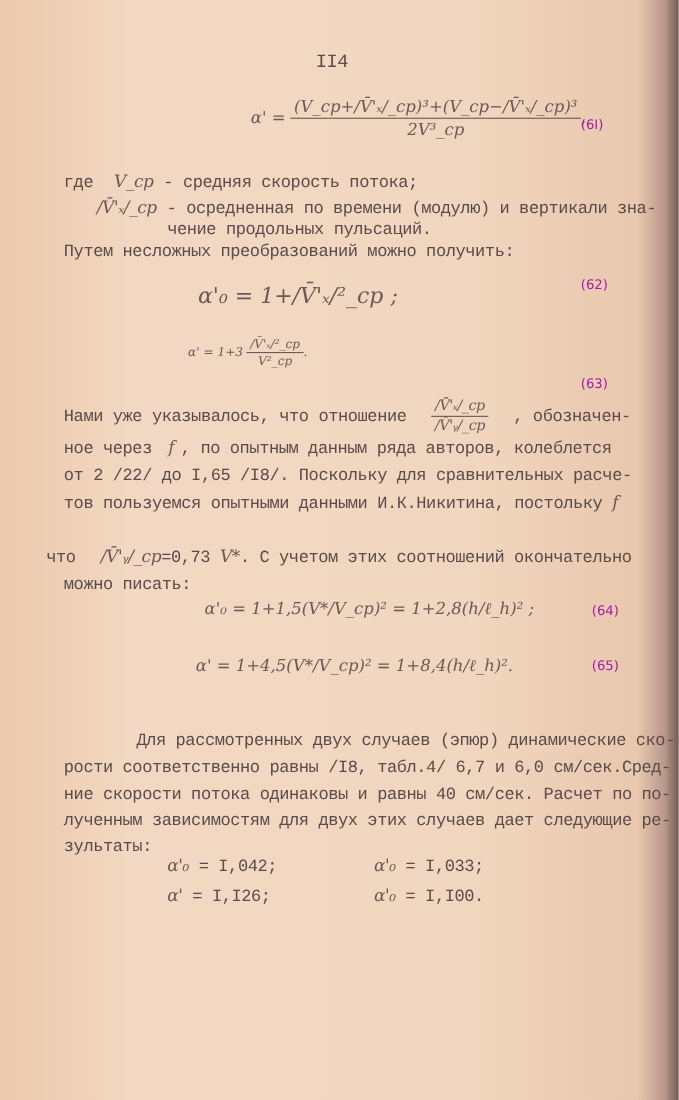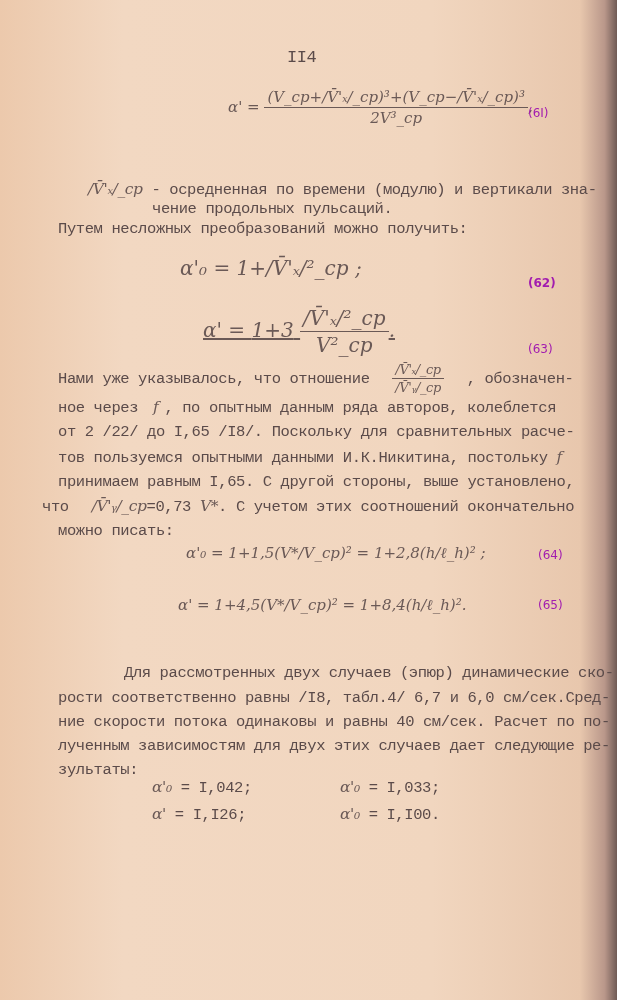--- a/index.html
+++ b/index.html
@@ -28,34 +28,39 @@
 
   <div class="abs hand" style="left:228px; top:88px; font-size:15px;">
     <span>α'</span> =
     <span class="frac">
       <span class="num">(V_ср+/V̄'ₓ/_ср)³+(V_ср−/V̄'ₓ/_ср)³</span>
       <span class="den">2V³_ср</span>
     </span><span>,</span>
   </div>
   <div class="abs eqno" style="left:528px; top:106px;">(6I)</div>
 
+  <div class="abs type" style="left:58px; top:156px;">
+    <span>где</span>
+    <span class="hand" style="margin-left:10px;">V_ср</span>
+    <span>- средняя скорость потока;</span>
+  </div>
   <div class="abs type" style="left:88px; top:180px;">
     <span class="hand">/V̄'ₓ/_ср</span>
     <span>- осредненная по времени (модулю) и вертикали зна-</span>
   </div>
   <div class="abs type" style="left:152px; top:200px;">чение продольных пульсаций.</div>
 
   <div class="abs type" style="left:58px; top:220px;">Путем несложных преобразований можно получить:</div>
 
   <div class="abs hand" style="left:180px; top:256px; font-size:20px;">
     <span>α'₀</span> = <span>1+/V̄'ₓ/²_ср</span> <span>;</span>
   </div>
-  <div class="abs eqno" style="left:528px; top:276px;font-weight:bold;">(62)</div>
+  <div class="abs eqno" style="left:528px; top:252px;">(62)</div>
 
-  <div class="abs hand" style="left:203px; top:306px; font-size:20px;text-decoration:underline;">
+  <div class="abs hand" style="left:171px; top:306px; font-size:11px;">
     <span>α'</span> = <span>1+3</span>
     <span class="frac">
       <span class="num">/V̄'ₓ/²_ср</span>
       <span class="den">V²_ср</span>
     </span><span>.</span>
   </div>
   <div class="abs eqno" style="left:528px; top:318px;margin-top:24px;">(63)</div>
 
   <div class="abs type" style="left:58px; top:398px;">
     <span>ное через</span>
@@ -67,21 +72,20 @@
       <span class="num">/V̄'ₓ/_ср</span>
       <span class="den">/V̄'ᵧ/_ср</span>
     </span>
     <span>, обозначен-</span>
   </div>
   <div class="abs type" style="left:58px; top:423px;">от 2 /22/ до I,65 /I8/. Поскольку для сравнительных расче-</div>
   <div class="abs type" style="left:58px; top:448px;">
     <span>тов пользуемся опытными данными И.К.Никитина, постольку</span>
     <span class="hand">f</span>
   </div>
-  <div class="abs type" style="left:58px; top:473px;">принимаем равным I,65. С другой стороны, выше установлено,</div>
   <div class="abs type" style="left:42px; top:497px;">
     <span>что</span>
     <span class="hand" style="margin-left:14px;">/V̄'ᵧ/_ср</span><span>=0,73</span>
     <span class="hand">V*</span><span>. С учетом этих соотношений окончательно</span>
   </div>
   <div class="abs type" style="left:58px; top:522px;">можно писать:</div>
 
   <div class="abs hand" style="left:186px; top:544px; font-size:15px;">
     <span>α'₀ = 1+1,5(V*/V_ср)² = 1+2,8(h/ℓ_h)²</span> <span>;</span>
   </div>

